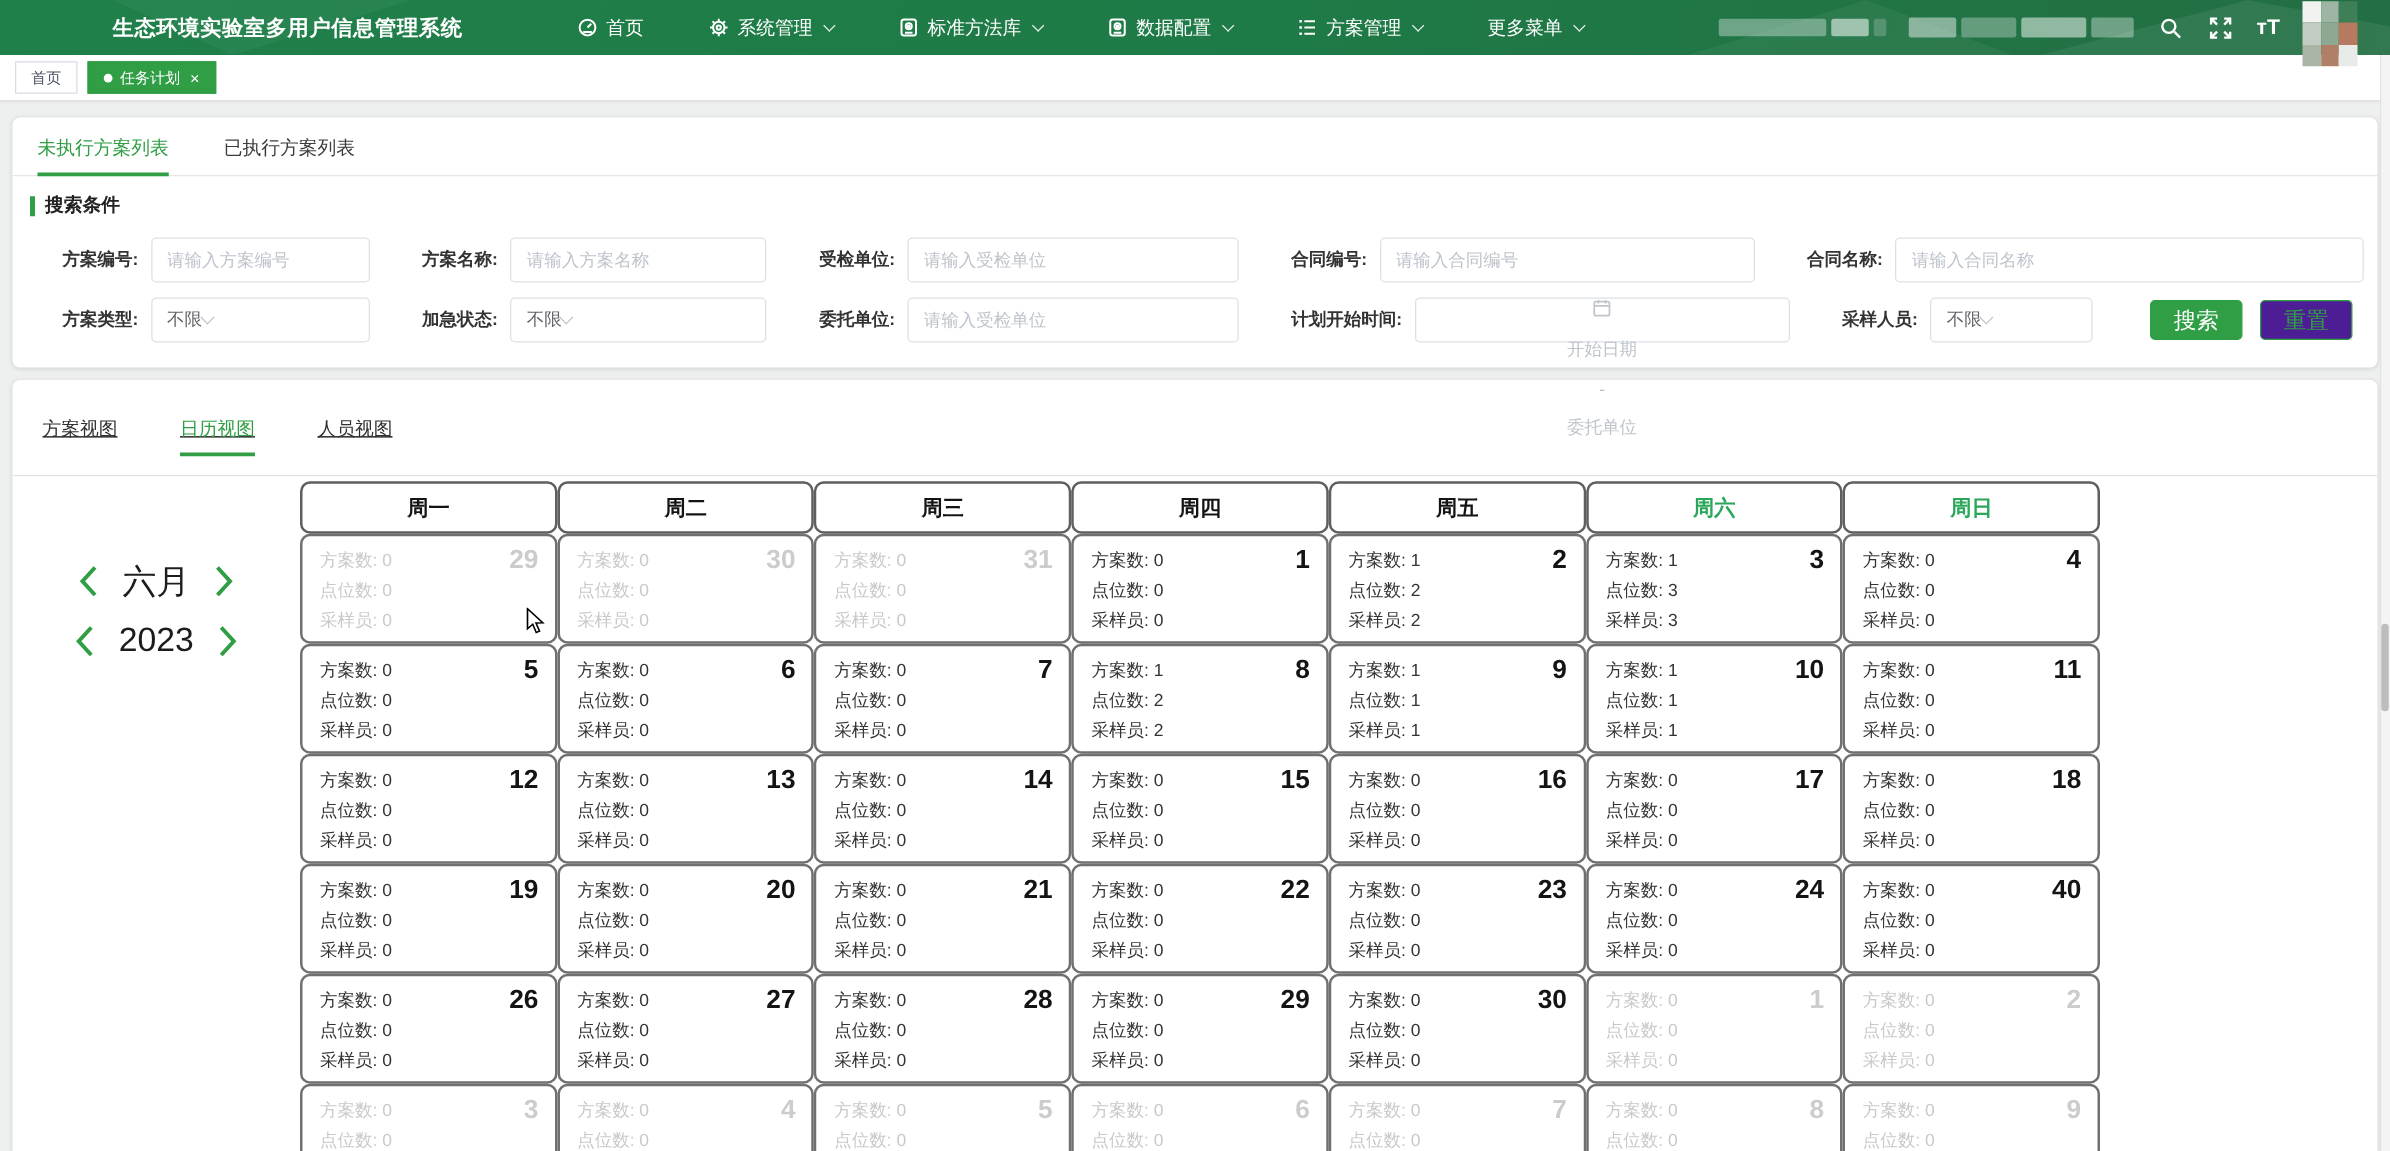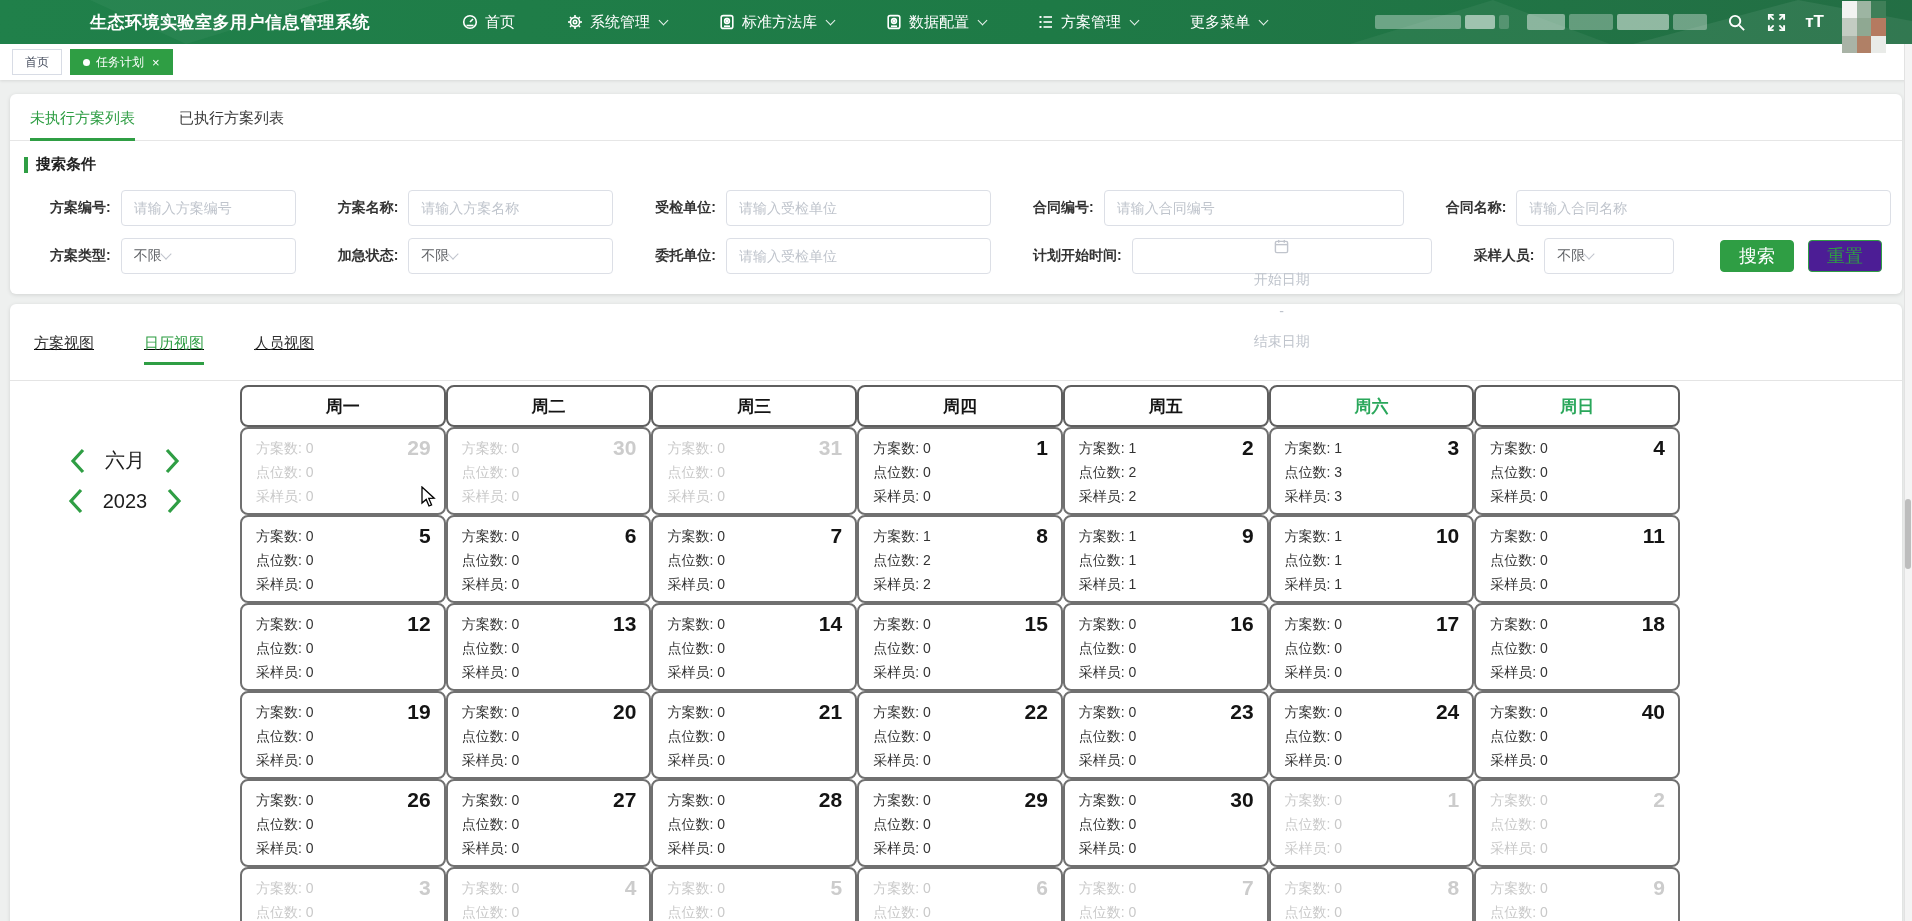--- a/index.html
+++ b/index.html
@@ -79,21 +79,21 @@
   .btn.ghost { background:#4c1d95; color:#2f9e44; border-color:#2f9e44; }
 
   
   .view-tabs { display:flex; gap:50px; padding:16px 24px; border-bottom:1px solid #e4e4e4;text-decoration:underline; }
   .view-tab { padding:14px 0 11px; font-size:15px; color:#303030; cursor:pointer; position:relative; }
   .view-tab.active { color:#2f9e44; }
   .view-tab.active::after { content:""; position:absolute; left:0; right:0; bottom:-1px; height:3px; background:#2f9e44; }
 
   .cal-wrap { display:flex; padding-top:4px; }
   .month-nav { width:230px; padding-top:62px; display:flex; flex-direction:column; gap:14px; align-items:center; }
-  .mn-row { display:flex; align-items:center; gap:18px; font-size:20px; color:#1c1c1c; }
+  .mn-row { display:flex; align-items:center; gap:18px; font-size:27px; color:#1c1c1c; }
   .mn-arrow { cursor:pointer; display:flex; }
   .mn-arrow svg { width:18px; height:26px; stroke:#2f9e44; stroke-width:3.2; fill:none; }
 
   .cal-grid { width:1440px; display:grid; grid-template-columns:repeat(7,1fr); }
   .cal-head { height:42px; border:2px solid #5f5f5f; border-radius:8px; background:#fff;
     display:flex; align-items:center; justify-content:center; font-size:17px; font-weight:700; color:#141414; }
   .cal-head.weekend { color:#2aa75b;font-family:Liberation Serif, serif; }
   .cal-cell { position:relative; height:88px; border:2px solid #707070; border-radius:8px; background:#fff; padding:7px 12px 4px 14px; }
   .cal-cell .line { font-size:14px; color:#333; line-height:24px; white-space:nowrap; }
   .cal-cell .daynum { position:absolute; top:7px; right:13px; font-size:21px; font-weight:700; color:#141414; }
@@ -295,21 +295,21 @@
         <label>计划开始时间:</label>
         <div class="f-date fctrl">
           <span><svg viewBox="0 0 16 16">
               <rect x="1.5" y="2.5" width="13" height="12" rx="1.5"></rect>
               <line x1="1.5" y1="6" x2="14.5" y2="6"></line>
               <line x1="5" y1="1" x2="5" y2="4"></line>
               <line x1="11" y1="1" x2="11" y2="4"></line>
             </svg></span>
           <span>开始日期</span>
           <span>-</span>
-          <span>结束日期</span>
+          <span>委托单位</span>
         </div>
       </div>
       <div class="fgroup">
         <label>采样人员:</label>
         <div class="f-select fctrl">
           <span>不限</span>
           <span class="sel-chev"></span>
         </div>
       </div>
       <div class="btns">

